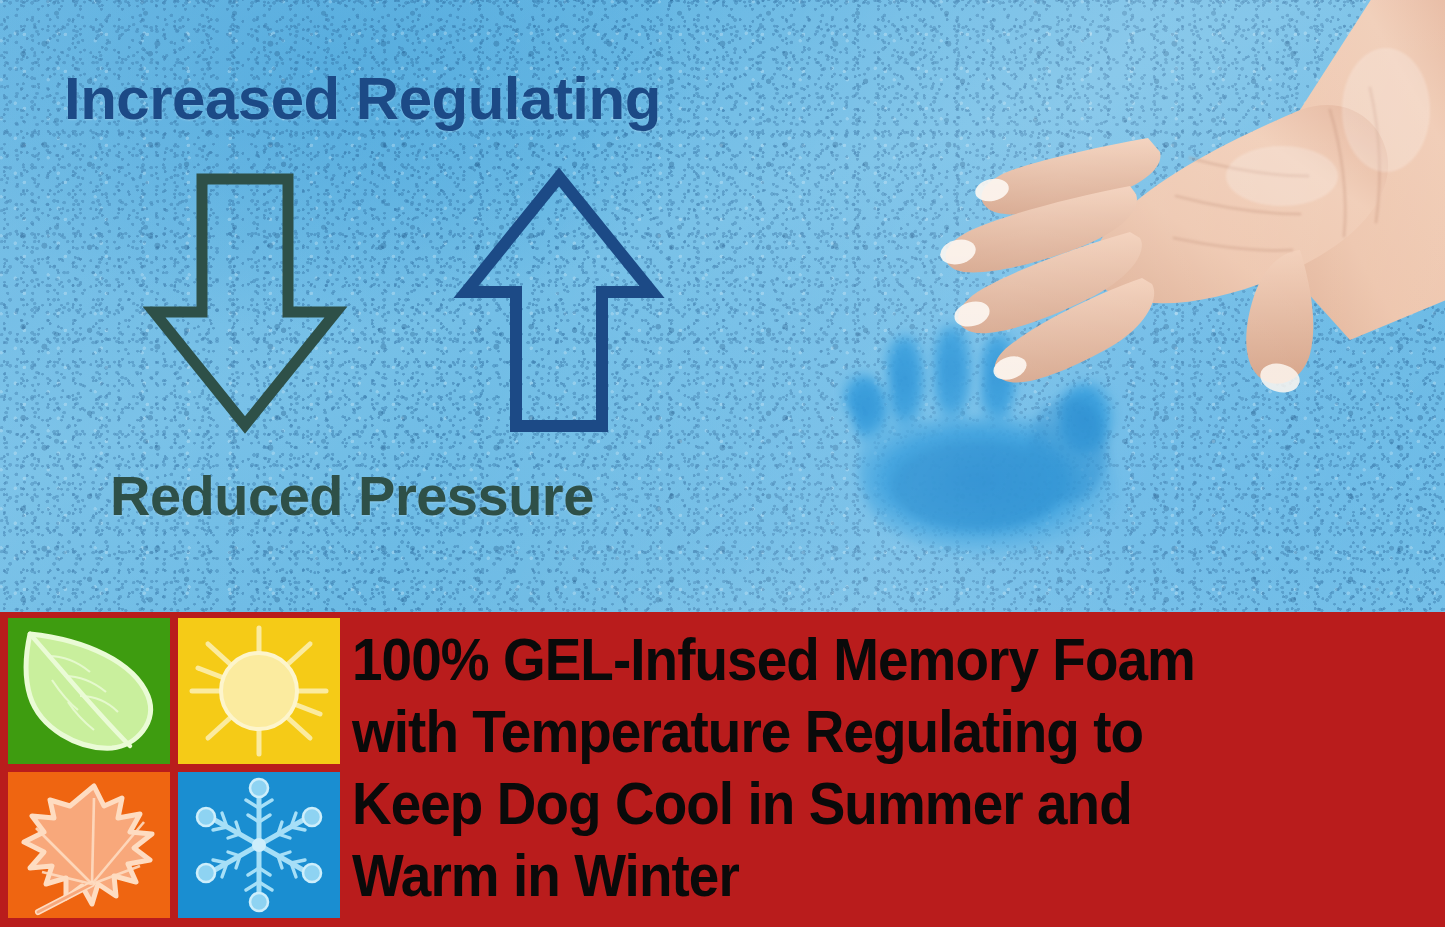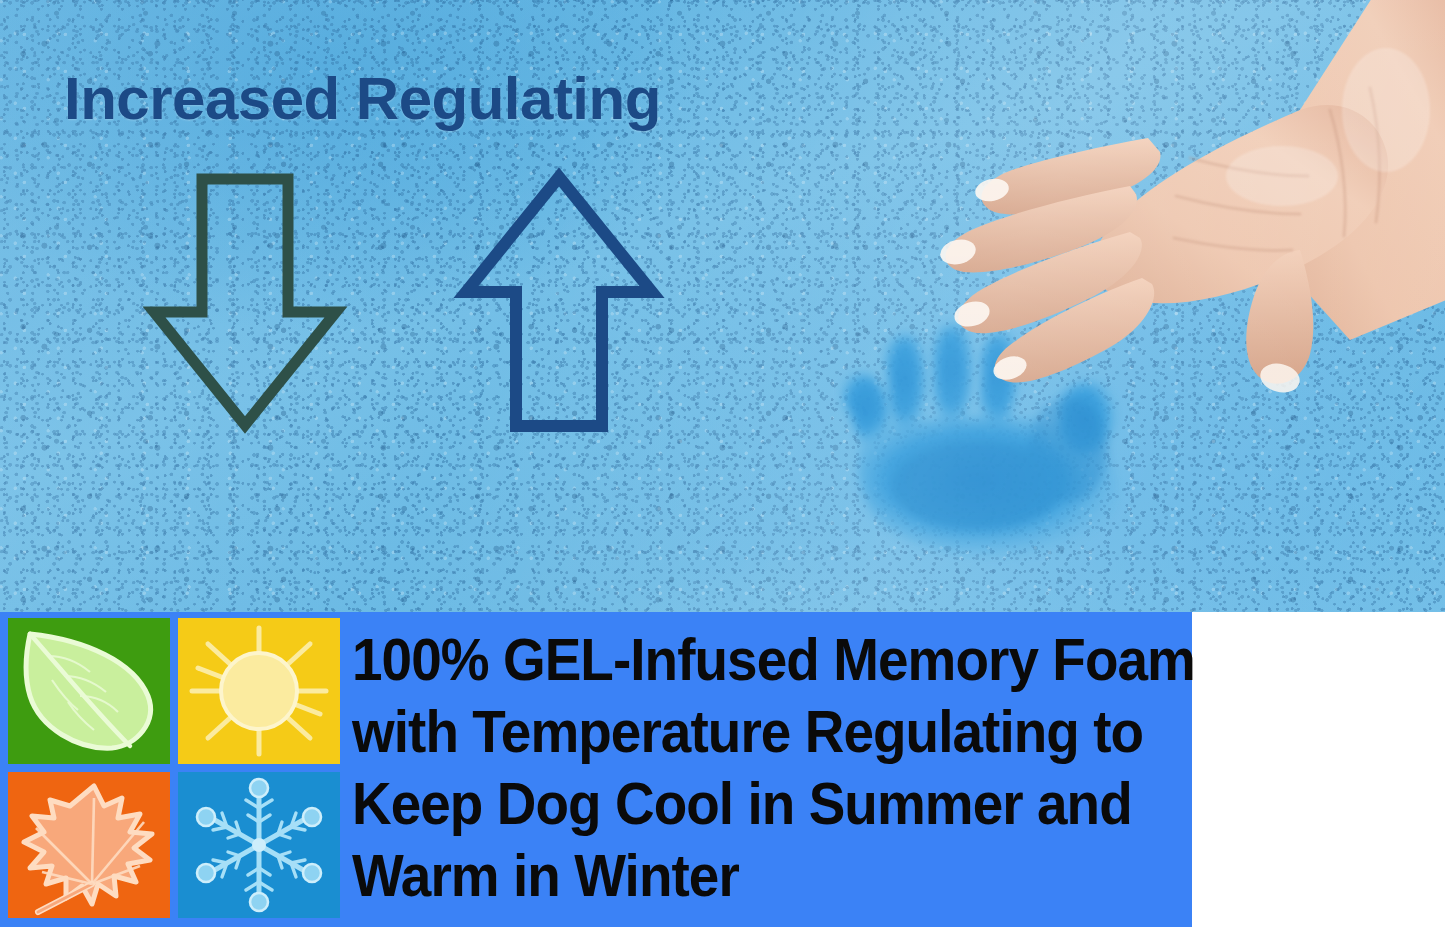--- a/index.html
+++ b/index.html
@@ -122,22 +122,22 @@
     text-shadow: 0 1px 2px rgba(255,255,255,.22);
   }
 
   .arrow-down { position: absolute; left: 140px; top: 172px; width: 210px; height: 262px; }
   .arrow-up   { position: absolute; left: 452px; top: 168px; width: 214px; height: 266px; }
 
   
   .bottom {
     position: absolute;
     left: 0; top: 612px;
-    width: 1192px; height: 315px;
-    background: #3b82f6;
+    width: 1445px; height: 315px;
+    background: #b91c1c;
   }
 
   .tiles {
     position: absolute;
     left: 8px; top: 6px;
     width: 332px; height: 302px;
     display: grid;
     grid-template-columns: 162px 162px;
     grid-template-rows: 146px 146px;
     gap: 8px;
@@ -248,20 +248,21 @@
       </g>
       <g filter="url(#soft)" opacity=".22" fill="#ffffff">
         <ellipse cx="452" cy="186" rx="56" ry="30"></ellipse>
         <ellipse cx="556" cy="120" rx="44" ry="62"></ellipse>
       </g>
     </svg>
 
     <div class="foam-sheen"></div>
 
     <div class="head-top">Increased Regulating</div>
+    <div class="head-bottom">Reduced Pressure</div>
 
     <svg class="arrow-down" viewBox="0 0 210 262">
       <path d="M62 7 L148 7 L148 140 L196 140 L105 253 L14 140 L62 140 Z" fill="none" stroke="#2e5048" stroke-width="11" stroke-linejoin="miter"></path>
     </svg>
 
     <svg class="arrow-up" viewBox="0 0 214 266">
       <path d="M107 9 L200 124 L150 124 L150 258 L64 258 L64 124 L14 124 Z" fill="none" stroke="#1c4a86" stroke-width="12" stroke-linejoin="miter"></path>
     </svg>
   </div>
 

